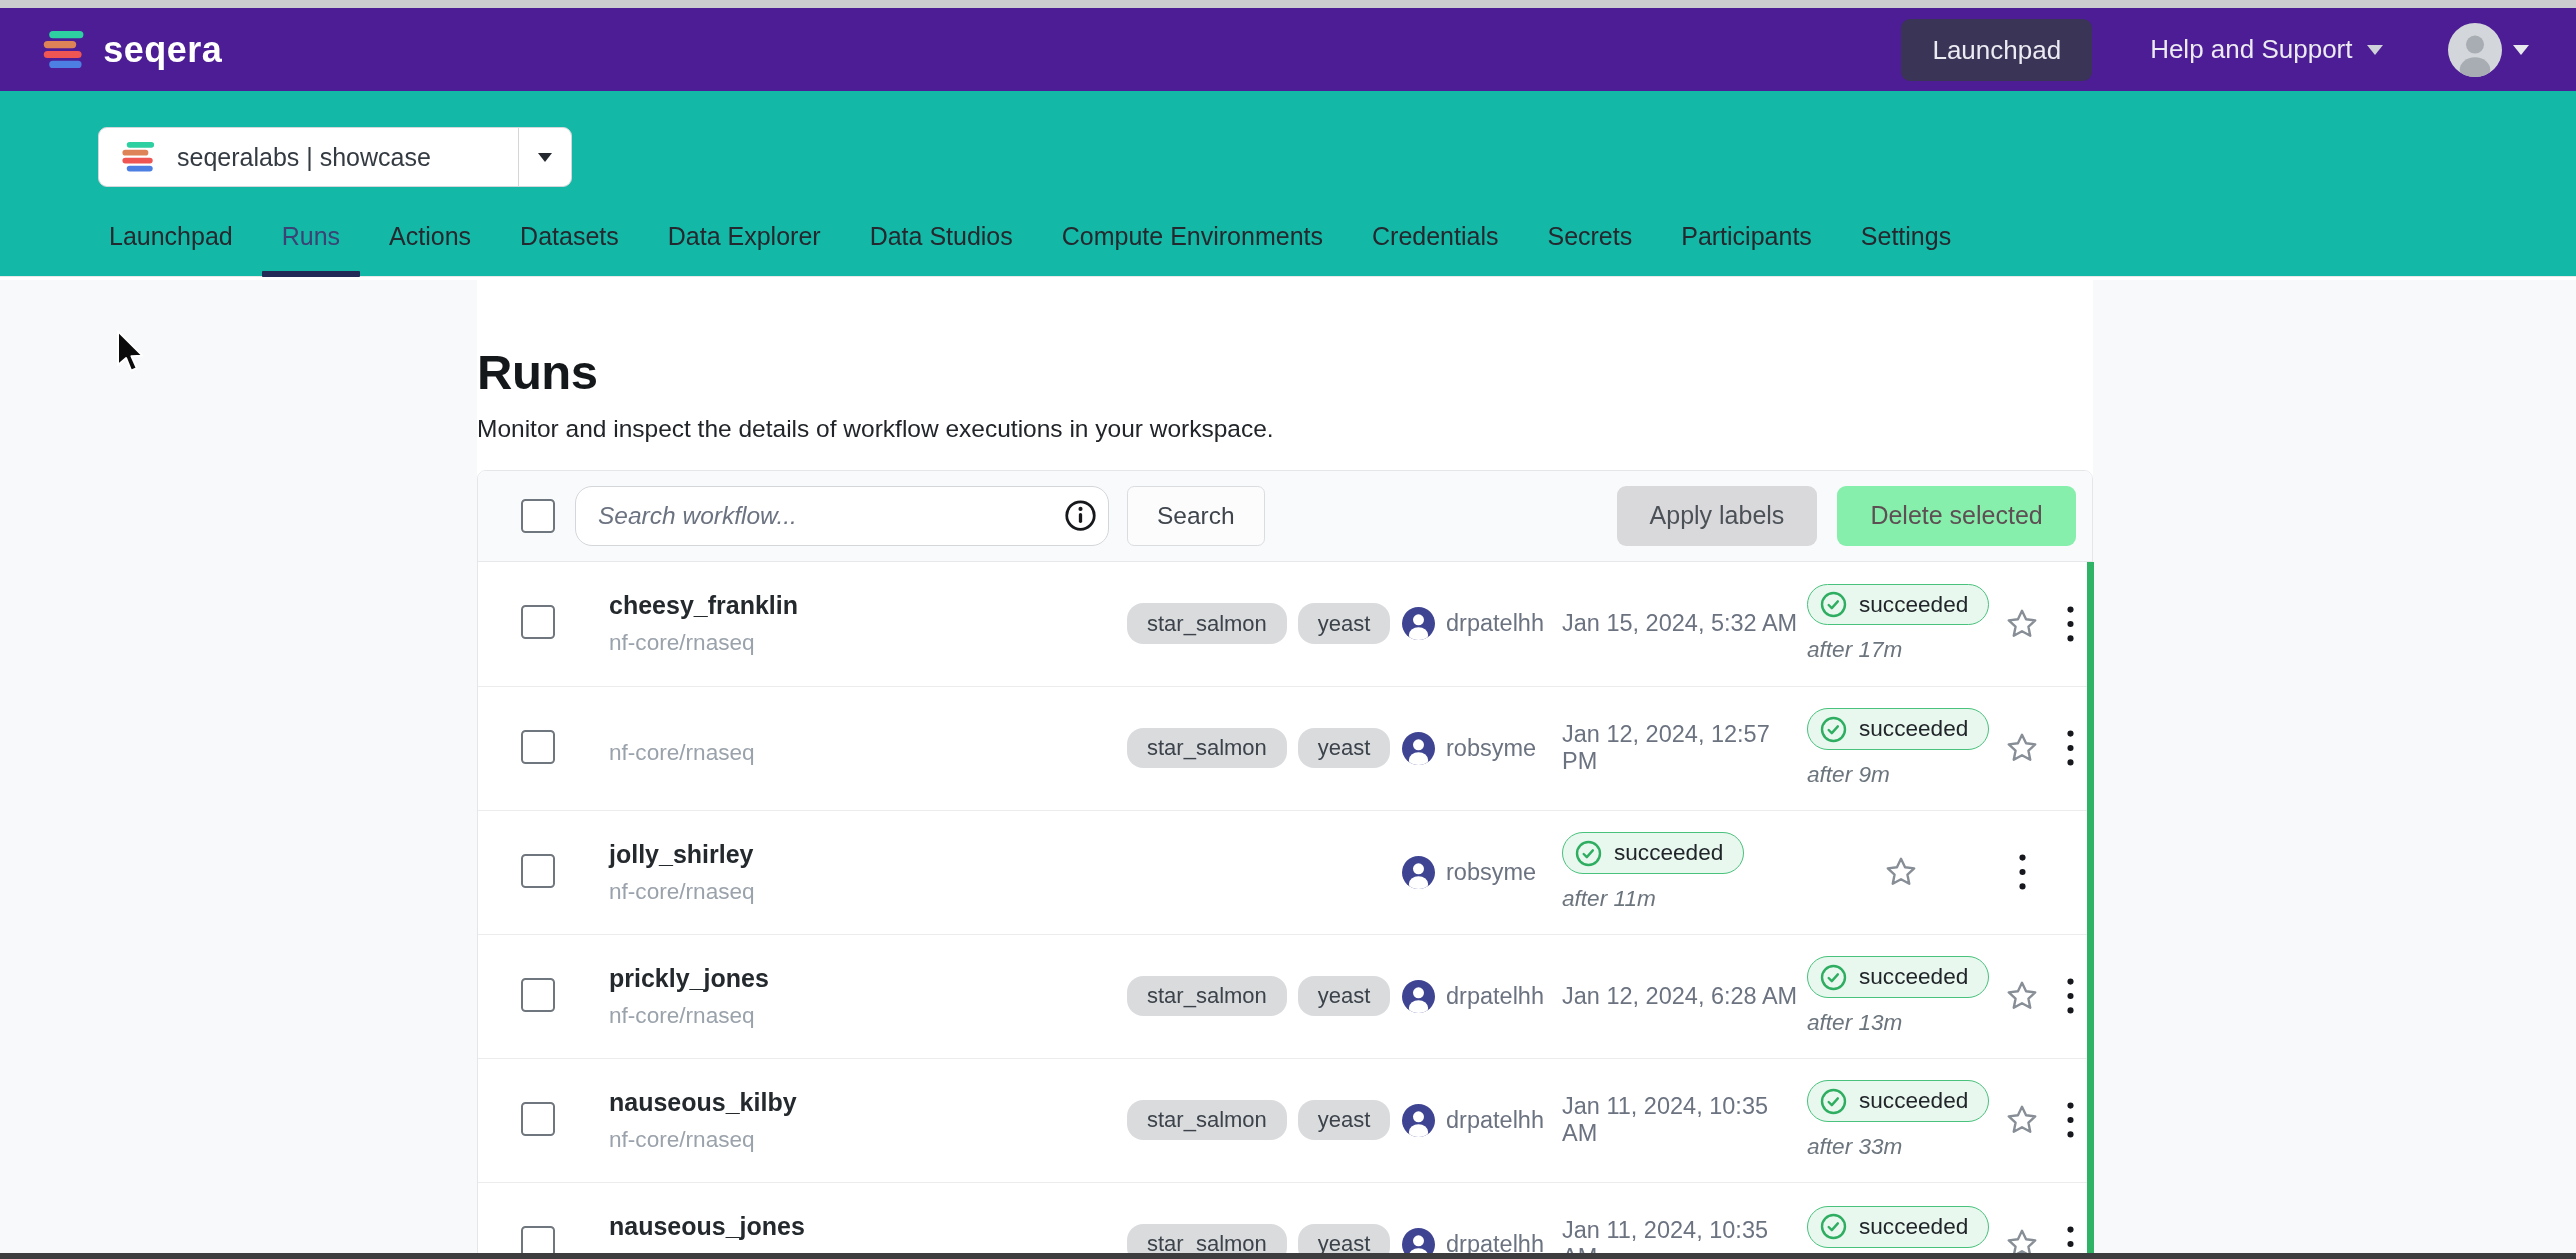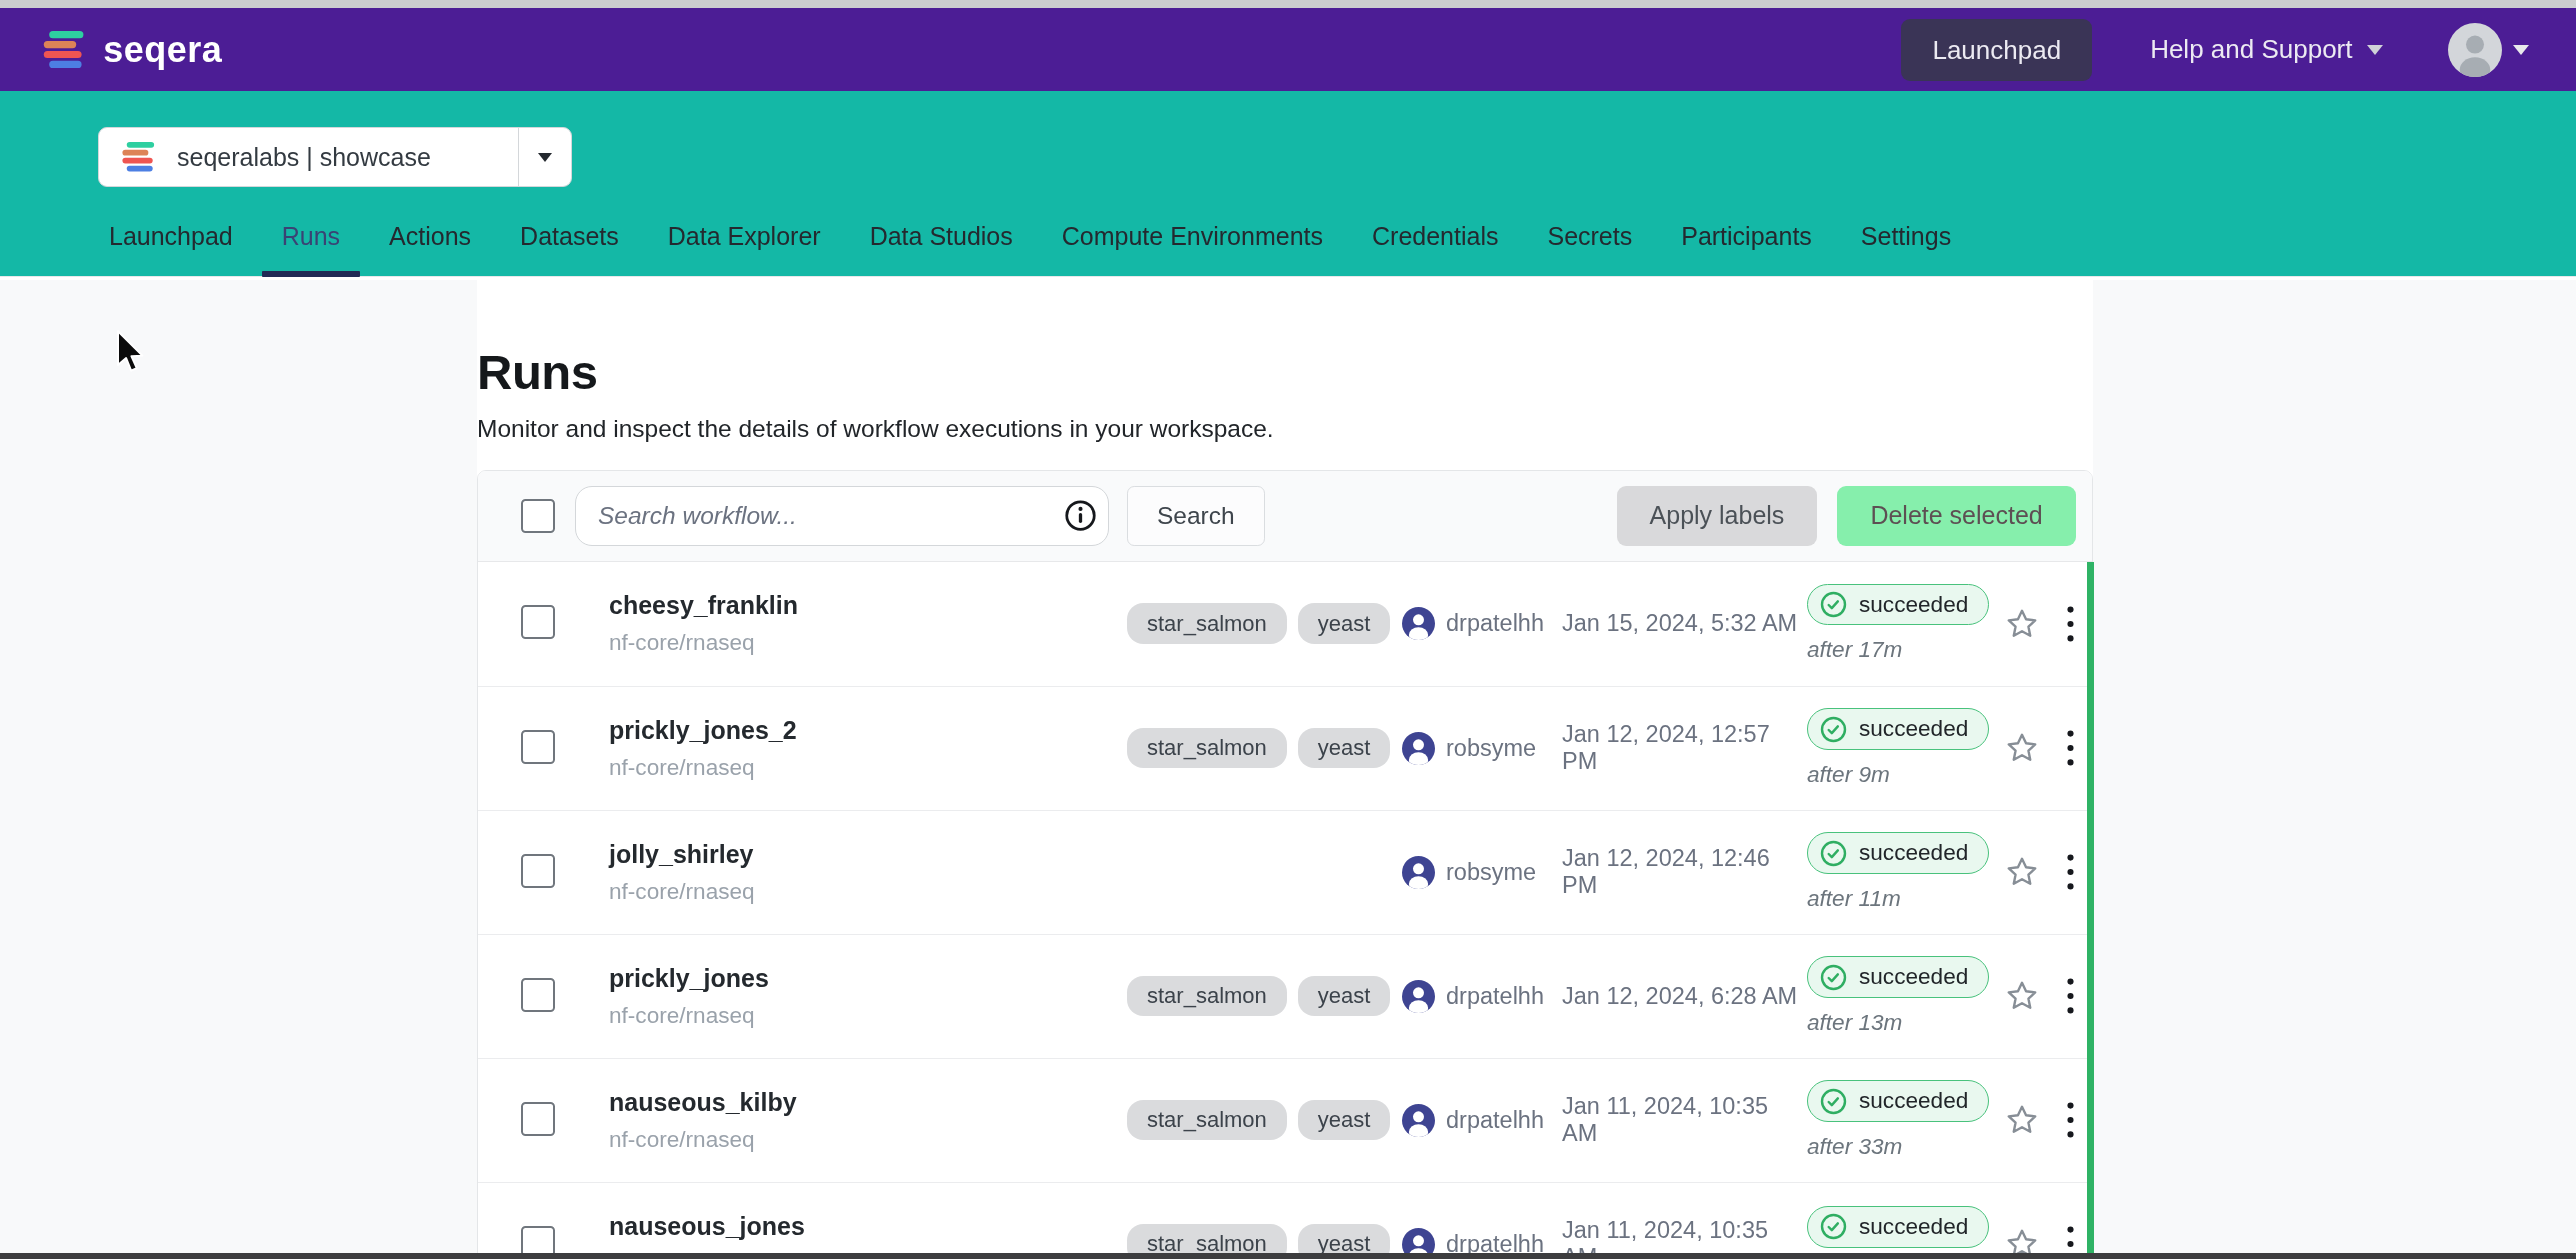--- a/index.html
+++ b/index.html
@@ -265,21 +265,20 @@
         <circle cx="5" cy="22" r="3.4" fill="#16181d"></circle>
         <circle cx="5" cy="38" r="3.4" fill="#16181d"></circle>
       </svg>
     </button>
   </div>
           <div class="run-row">
     <div>
       <span class="checkbox"></span>
     </div>
     <div class="name-block">
-      <span class="run-name">prickly_jones_2</span>
       <span class="run-pipeline">nf-core/rnaseq</span>
     </div>
     <div class="tags">
               <span class="tag">star_salmon</span>
               <span class="tag">yeast</span>
             </div>
     <div class="user-cell">
       <svg width="33" height="33" viewBox="0 0 36 36">
         <defs>
                   <clipPath id="uclip">
@@ -335,21 +334,20 @@
                   </clipPath>
                 </defs>
         <circle cx="18" cy="18" r="18" fill="#3e4492"></circle>
         <g clip-path="url(#uclip)">
           <circle cx="18" cy="14" r="6" fill="#ffffff"></circle>
           <ellipse cx="18" cy="30.5" rx="10.5" ry="8.5" fill="#ffffff"></ellipse>
         </g>
       </svg>
       <span>robsyme</span>
     </div>
-    <div class="date-cell">Jan 12, 2024, 12:46 PM</div>
     <div class="status-block">
       <span class="status-badge">
         <svg width="29" height="29" viewBox="0 0 24 24">
           <circle cx="12" cy="12" r="9.5" fill="none" stroke="#2fae62" stroke-width="2"></circle>
           <path d="M8 12.4l2.6 2.6 5-5.6" fill="none" stroke="#2fae62" stroke-width="2" stroke-linecap="round" stroke-linejoin="round"></path>
         </svg>
         <span>succeeded</span>
       </span>
       <span class="duration">after 11m</span>
     </div>

